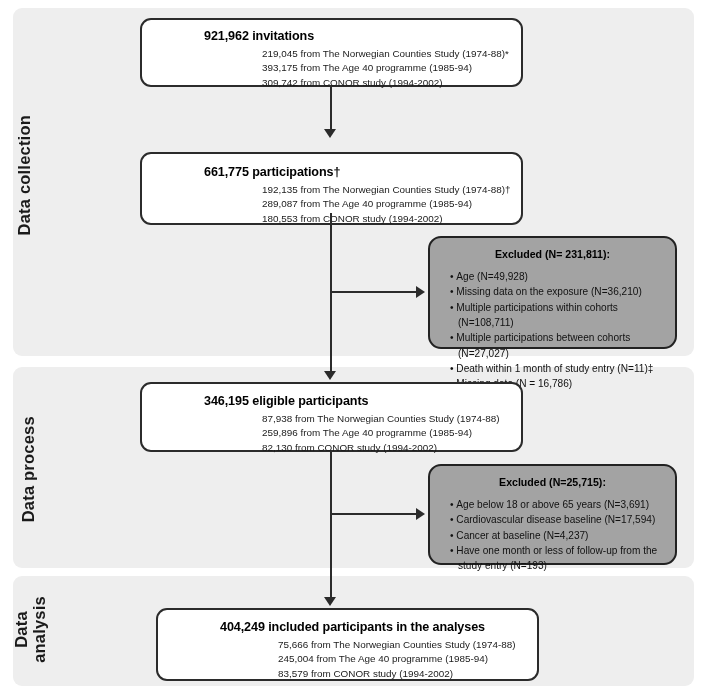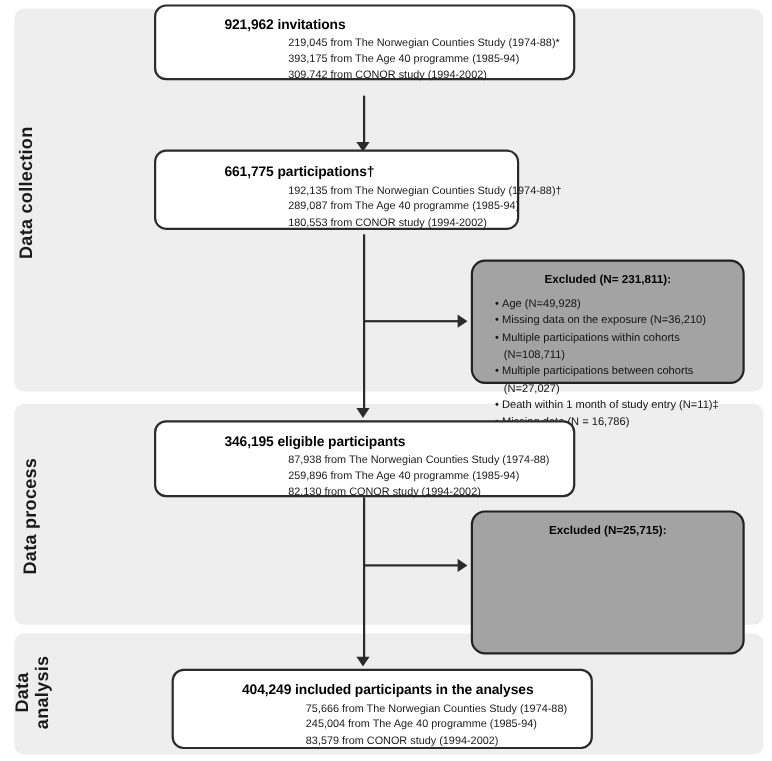--- a/index.html
+++ b/index.html
@@ -81,22 +81,22 @@
     padding: 0;
     list-style: none;
   }
   .node .sublist li {
     font-size: 9.9px;
     color: #1a1a1a;
     line-height: 1.45;
     white-space: nowrap;
   }
 
-  #node-invitations    { left: 140px; top: 4px;  width: 383px; height: 69px;  padding: 9px 14px 0 14px; }
-  #node-participations { left: 140px; top: 136px; width: 332px; height: 73px;  padding: 11px 14px 0 14px; }
+  #node-invitations    { left: 140px; top: 18px;  width: 383px; height: 69px;  padding: 9px 14px 0 14px; }
+  #node-participations { left: 140px; top: 152px; width: 383px; height: 73px;  padding: 11px 14px 0 14px; }
   #node-eligible       { left: 140px; top: 382px; width: 383px; height: 70px;  padding: 10px 14px 0 14px; }
   #node-included       { left: 156px; top: 608px; width: 383px; height: 73px;  padding: 10px 14px 0 14px; }
 
   #node-invitations .headline,
   #node-participations .headline,
   #node-eligible .headline,
   #node-included .headline { text-align: left; padding-left: 48px; }
 
   #node-invitations .sublist,
   #node-participations .sublist,
@@ -128,21 +128,21 @@
     font-size: 10.1px;
     color: #111111;
     line-height: 1.52;
     text-indent: -8px;
     padding-left: 8px;
   }
   .excluded ul li::before {
     content: "\2022\00a0";
   }
   #excluded-1 { left: 428px; top: 236px; width: 249px; height: 113px; }
-  #excluded-2 { left: 428px; top: 464px; width: 249px; height: 131px; }
+  #excluded-2 { left: 428px; top: 464px; width: 249px; height: 101px; }
 
   
   .vline {
     position: absolute;
     width: 2.4px;
     background: #2b2b2b;
   }
   .hline {
     position: absolute;
     height: 2.4px;
@@ -239,20 +239,26 @@
     </ul>
   </div>
 
   <div class="vline" id="conn3-v"></div>
   <div class="arrow-down" id="conn3-a"></div>
   <div class="hline" id="branch2-h"></div>
   <div class="arrow-right" id="branch2-a"></div>
 
   <div class="excluded" id="excluded-2">
     <p class="ex-title">Excluded (N=25,715):</p>
+    <ul>
+      <li>Age below 18 or above 65 years (N=3,691)</li>
+      <li>Cardiovascular disease baseline (N=17,594)</li>
+      <li>Cancer at baseline (N=4,237)</li>
+      <li>Have one month or less of follow-up from the study entry (N=193)</li>
+    </ul>
   </div>
 
   <div class="node" id="node-included">
     <p class="headline">404,249 included participants in the analyses</p>
     <ul class="sublist">
       <li>75,666 from The Norwegian Counties Study (1974-88)</li>
       <li>245,004 from The Age 40 programme (1985-94)</li>
       <li>83,579 from CONOR study (1994-2002)</li>
     </ul>
   </div>

